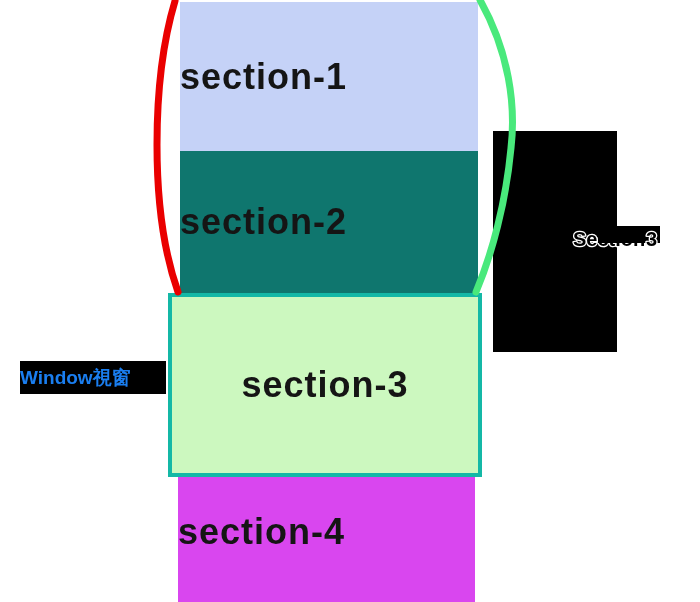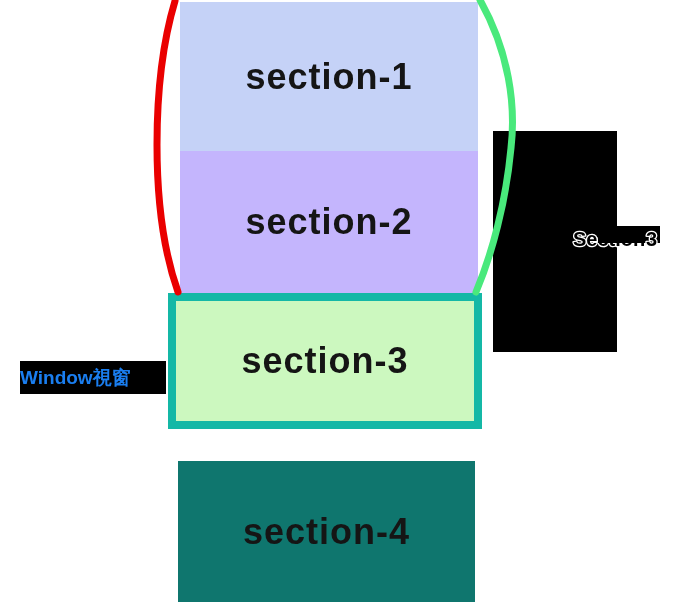--- a/index.html
+++ b/index.html
@@ -1,29 +1,29 @@
 <!DOCTYPE html>
 <html><head>
 <meta charset="utf-8">
 <style>
   html,body{margin:0;padding:0;background:#ffffff;}
   .stage{
     position:relative;width:700px;height:602px;background:#ffffff;overflow:hidden;
     font-family:"Liberation Sans",sans-serif;
   }
   .section{
-    position:absolute;display:flex;align-items:center;justify-content:center;
+    position:absolute;display:flex;align-items:center;
     color:#151515;font-size:36px;font-weight:bold;letter-spacing:1px;
   }
   .section-1{left:180px;top:2px;width:298px;height:149px;background:#c5d2f7;}
-  .section-2{left:180px;top:151px;width:298px;height:142px;background:#c4b5fd;}
-  .section-4{left:178px;top:461px;width:297px;height:141px;background:#0f766e;}
+  .section-2{left:180px;top:151px;width:298px;height:142px;background:#0f766e;}
+  .section-4{left:178px;top:461px;width:297px;height:141px;background:#d946ef;}
   .window-box{
-    position:absolute;left:168px;top:293px;width:314px;height:136px;
-    box-sizing:border-box;border:8px solid #14b8a6;background:#ccf8bf;
+    position:absolute;left:168px;top:293px;width:314px;height:184px;
+    box-sizing:border-box;border:4px solid #14b8a6;background:#ccf8bf;
     display:flex;align-items:center;justify-content:center;
     color:#151515;font-size:36px;font-weight:bold;letter-spacing:1px;
   }
   .ann-box{position:absolute;background:#000000;}
   .scrolltop-box{left:8px;top:66px;width:162px;height:142px;}
   .scrolltop-box .t{
     position:absolute;left:0;width:100%;text-align:center;
     color:#ee0202;font-weight:bold;white-space:nowrap;
   }
   .scrolltop-title{top:14px;font-size:17px;}

